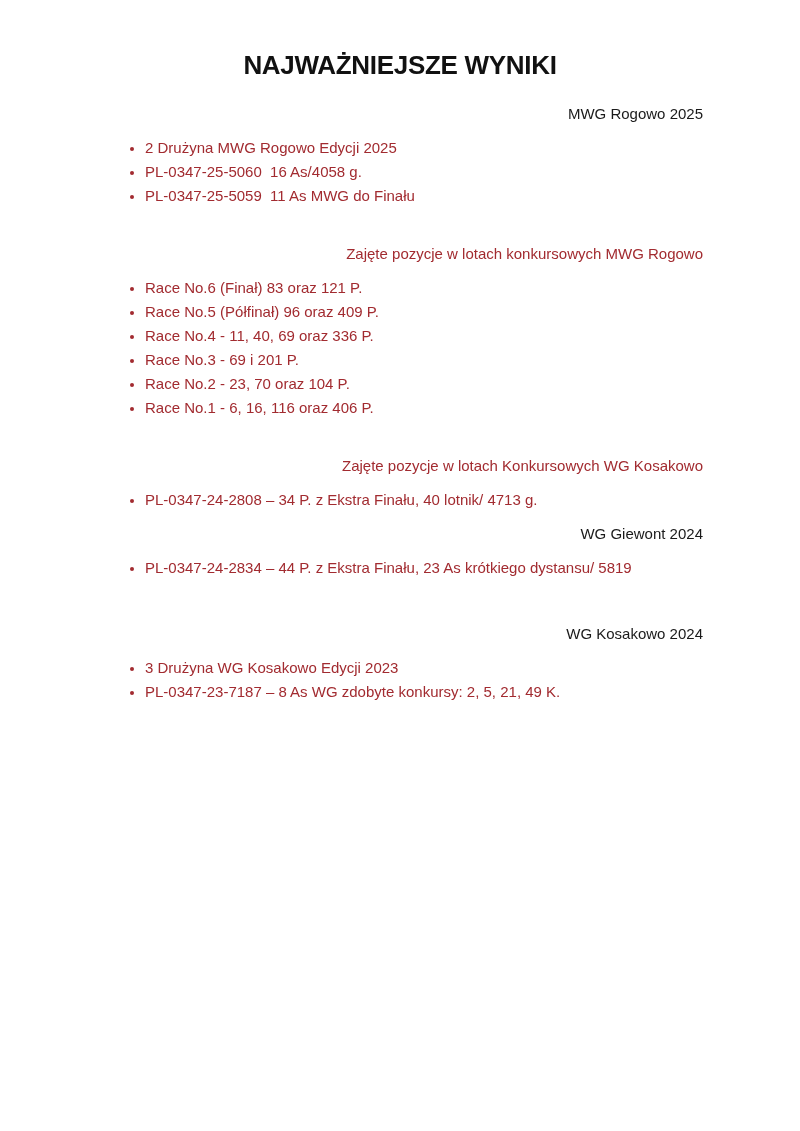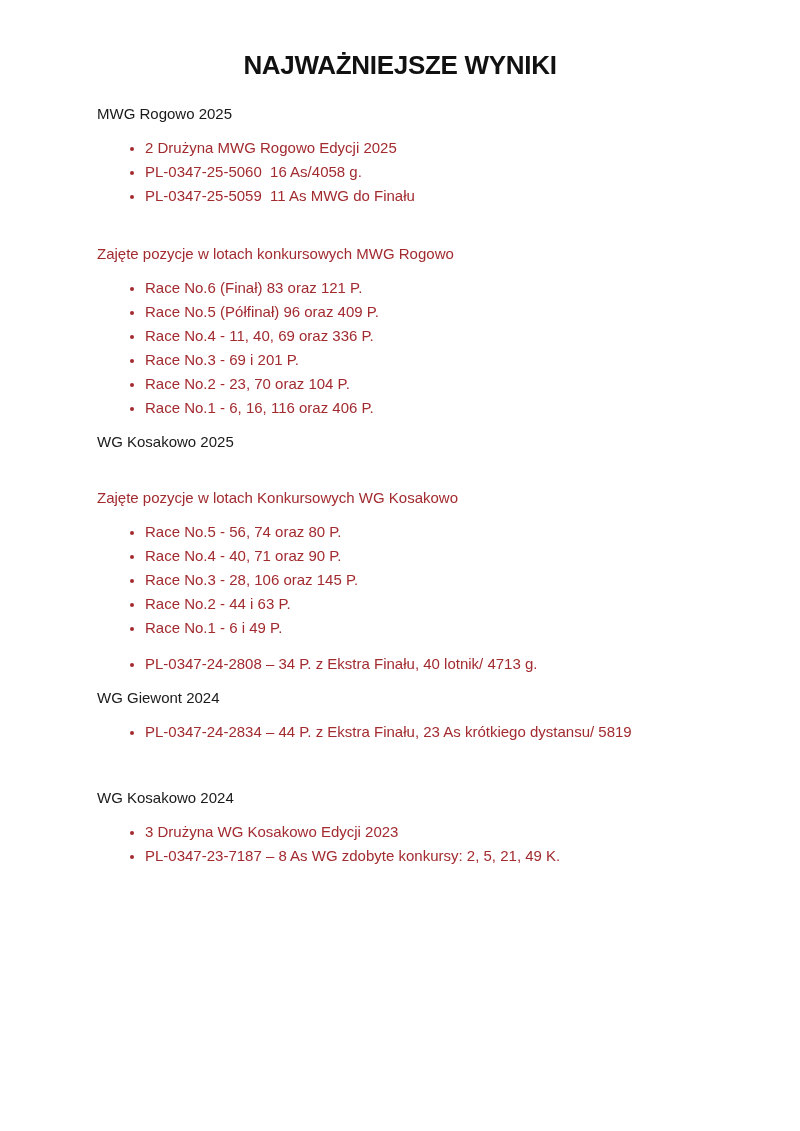--- a/index.html
+++ b/index.html
@@ -32,20 +32,21 @@
     letter-spacing: -0.3px;
     color: #111111;
     margin: 0 0 24px 0;
   }
   .section-heading {
     font-size: 15px;
     line-height: 20px;
     font-weight: 400;
     color: var(--ink);
     white-space: pre-wrap;
+    text-align: right;
   }
   .section-heading.accent {
     color: var(--accent);
     margin-top: 36px;
   }
   ul.bullet-list {
     margin: 12px 0 12px 0;
     padding-left: 48px;
     list-style: disc outside;
   }
@@ -77,29 +78,21 @@
       </ul>
       <div class="section-heading accent">Zajęte pozycje w lotach konkursowych MWG Rogowo</div>
       <ul class="bullet-list">
         <li>Race No.6 (Finał) 83 oraz 121 P.</li>
         <li>Race No.5 (Półfinał) 96 oraz 409 P.</li>
         <li>Race No.4 - 11, 40, 69 oraz 336 P.</li>
         <li>Race No.3 - 69 i 201 P.</li>
         <li>Race No.2 - 23, 70 oraz 104 P.</li>
         <li>Race No.1 - 6, 16, 116 oraz 406 P.</li>
       </ul>
-      <div class="section-heading">WG Kosakowo 2025</div>
       <div class="section-heading accent">Zajęte pozycje w lotach Konkursowych WG Kosakowo</div>
-      <ul class="bullet-list">
-        <li>Race No.5 - 56, 74 oraz 80 P.</li>
-        <li>Race No.4 - 40, 71 oraz 90 P.</li>
-        <li>Race No.3 - 28, 106 oraz 145 P.</li>
-        <li>Race No.2 - 44 i 63 P.</li>
-        <li>Race No.1 - 6 i 49 P.</li>
-      </ul>
       <ul class="bullet-list">
         <li>PL-0347-24-2808 – 34 P. z Ekstra Finału, 40 lotnik/ 4713 g.</li>
       </ul>
       <div class="section-heading">WG Giewont 2024</div>
       <ul class="bullet-list">
         <li>PL-0347-24-2834 – 44 P. z Ekstra Finału, 23 As krótkiego dystansu/ 5819</li>
       </ul>
       <div class="para-spacer"></div>
       <div class="section-heading">WG Kosakowo 2024</div>
       <ul class="bullet-list">

